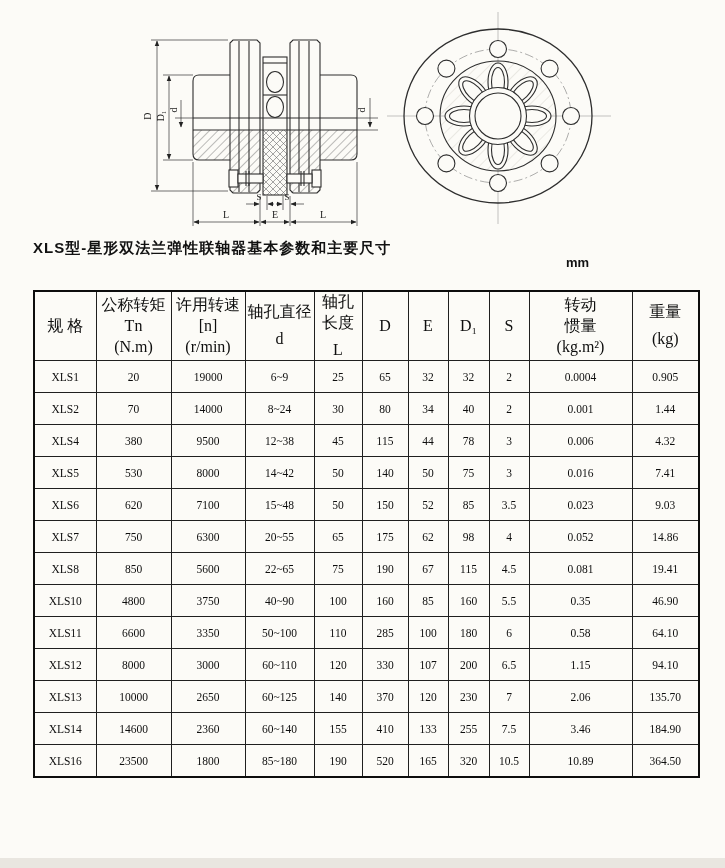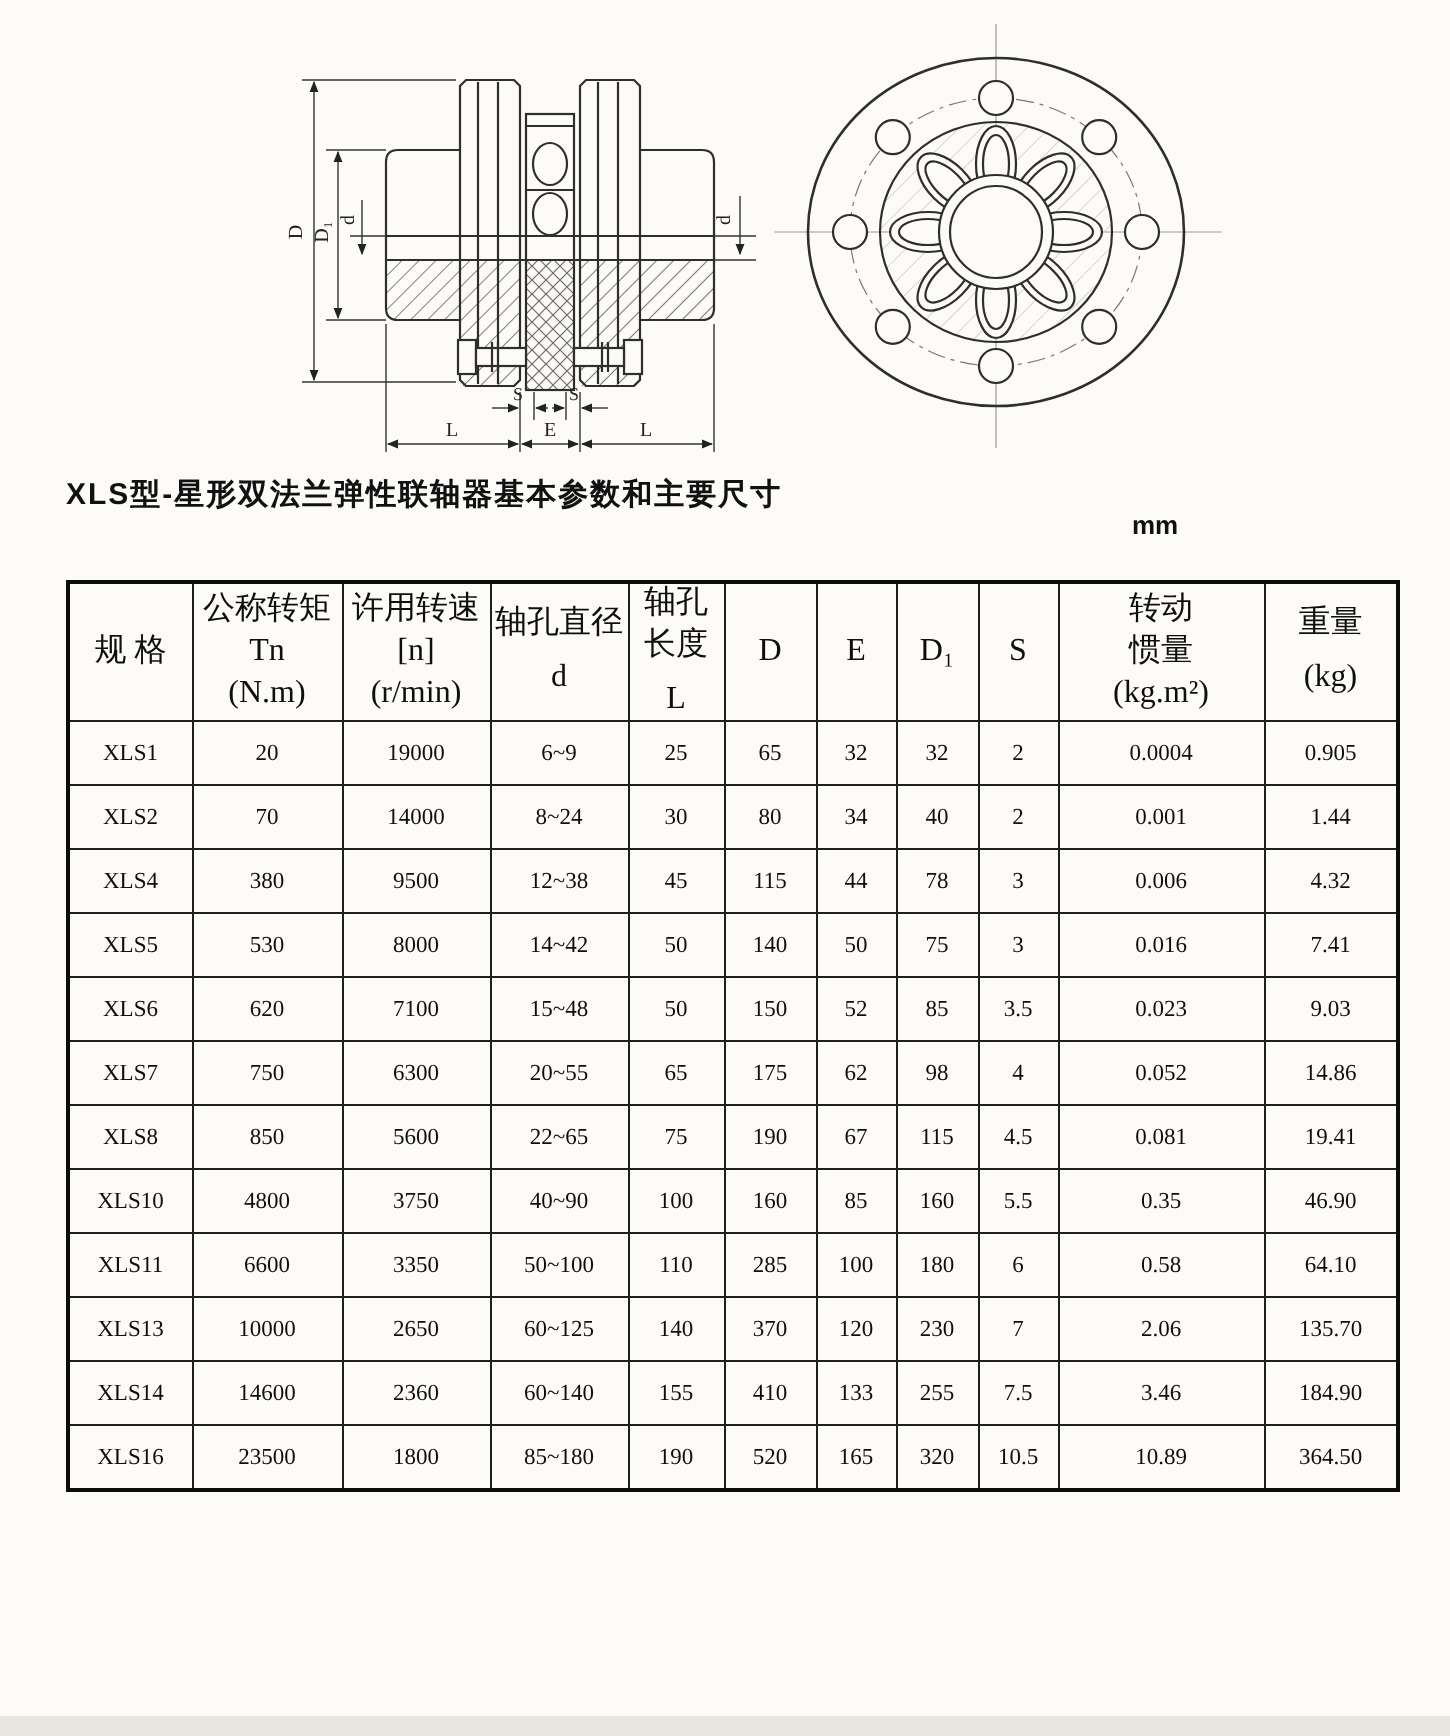--- a/index.html
+++ b/index.html
@@ -388,20 +388,33 @@
           <td>50~100</td>
           <td>110</td>
           <td>285</td>
           <td>100</td>
           <td>180</td>
           <td>6</td>
           <td>0.58</td>
           <td>64.10</td>
         </tr>
         <tr>
+          <td>XLS12</td>
+          <td>8000</td>
+          <td>3000</td>
+          <td>60~110</td>
+          <td>120</td>
+          <td>330</td>
+          <td>107</td>
+          <td>200</td>
+          <td>6.5</td>
+          <td>1.15</td>
+          <td>94.10</td>
+        </tr>
+        <tr>
           <td>XLS13</td>
           <td>10000</td>
           <td>2650</td>
           <td>60~125</td>
           <td>140</td>
           <td>370</td>
           <td>120</td>
           <td>230</td>
           <td>7</td>
           <td>2.06</td>

